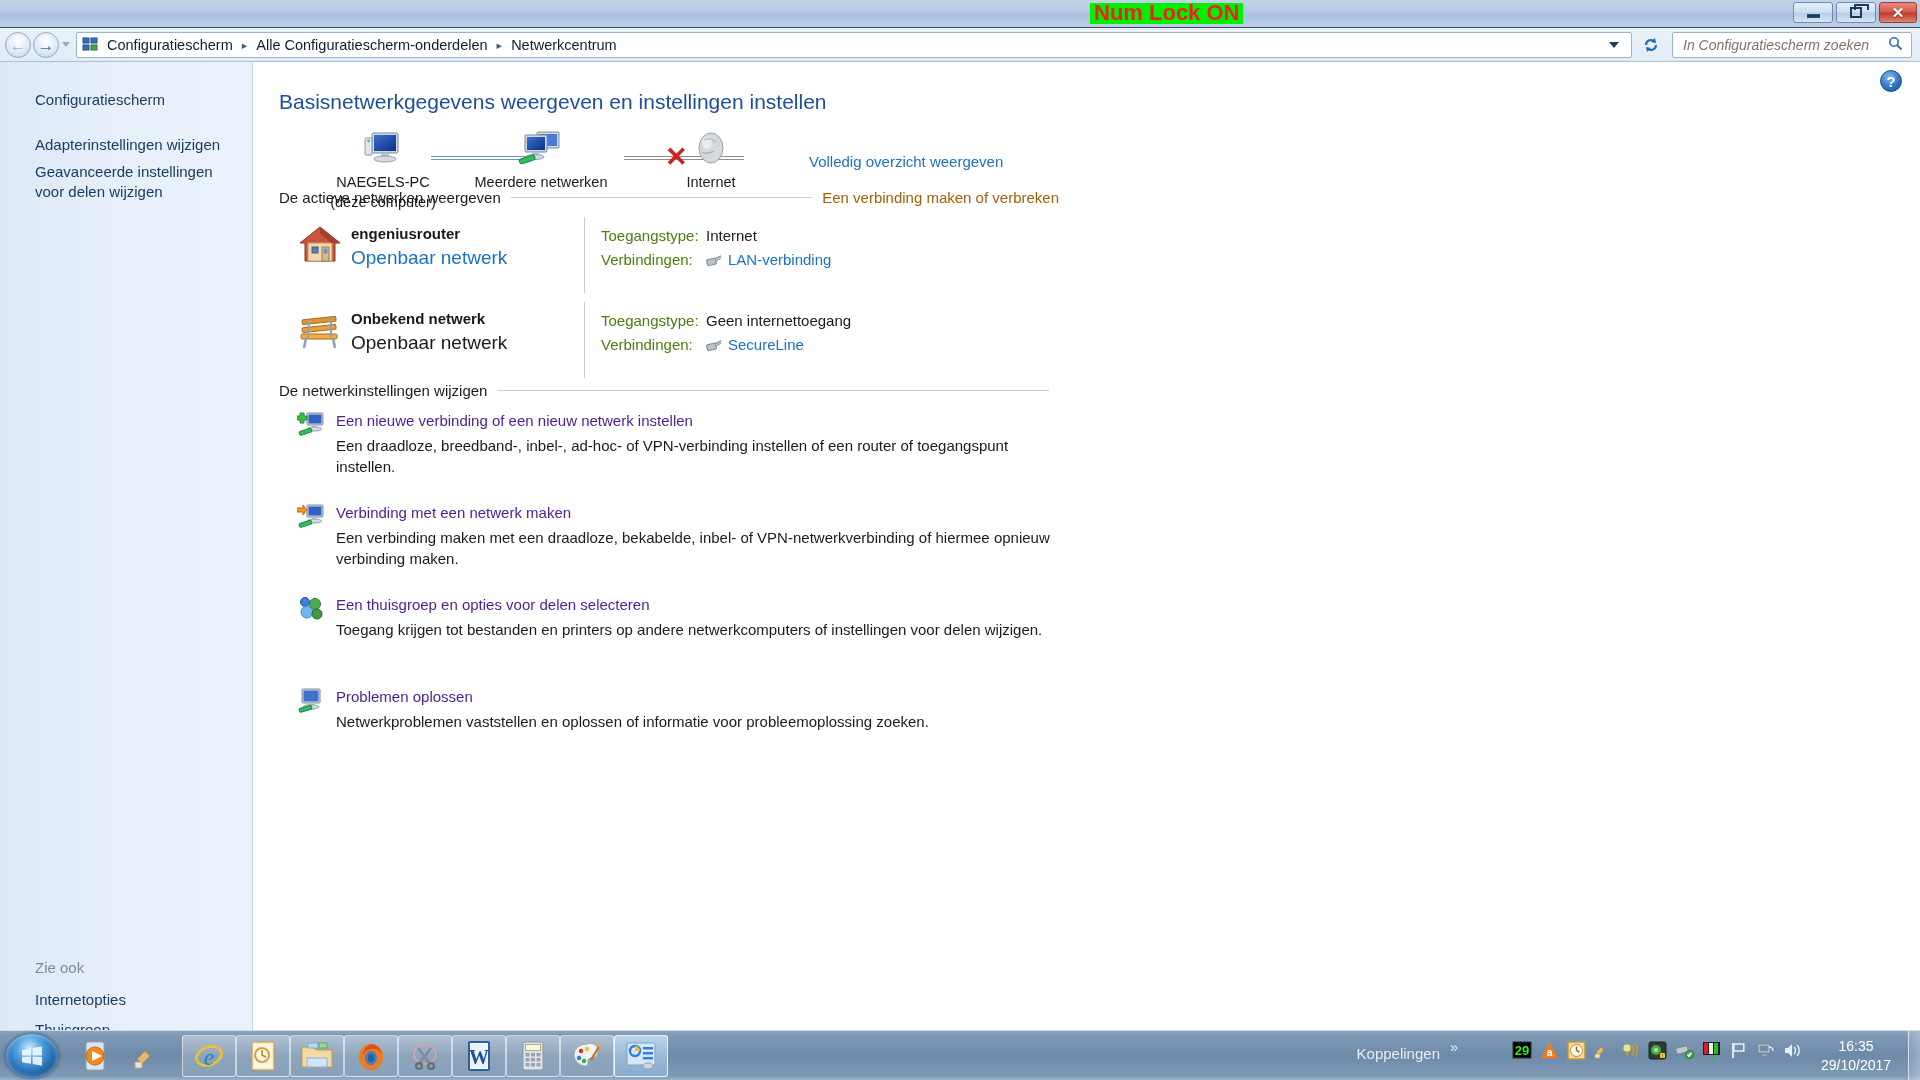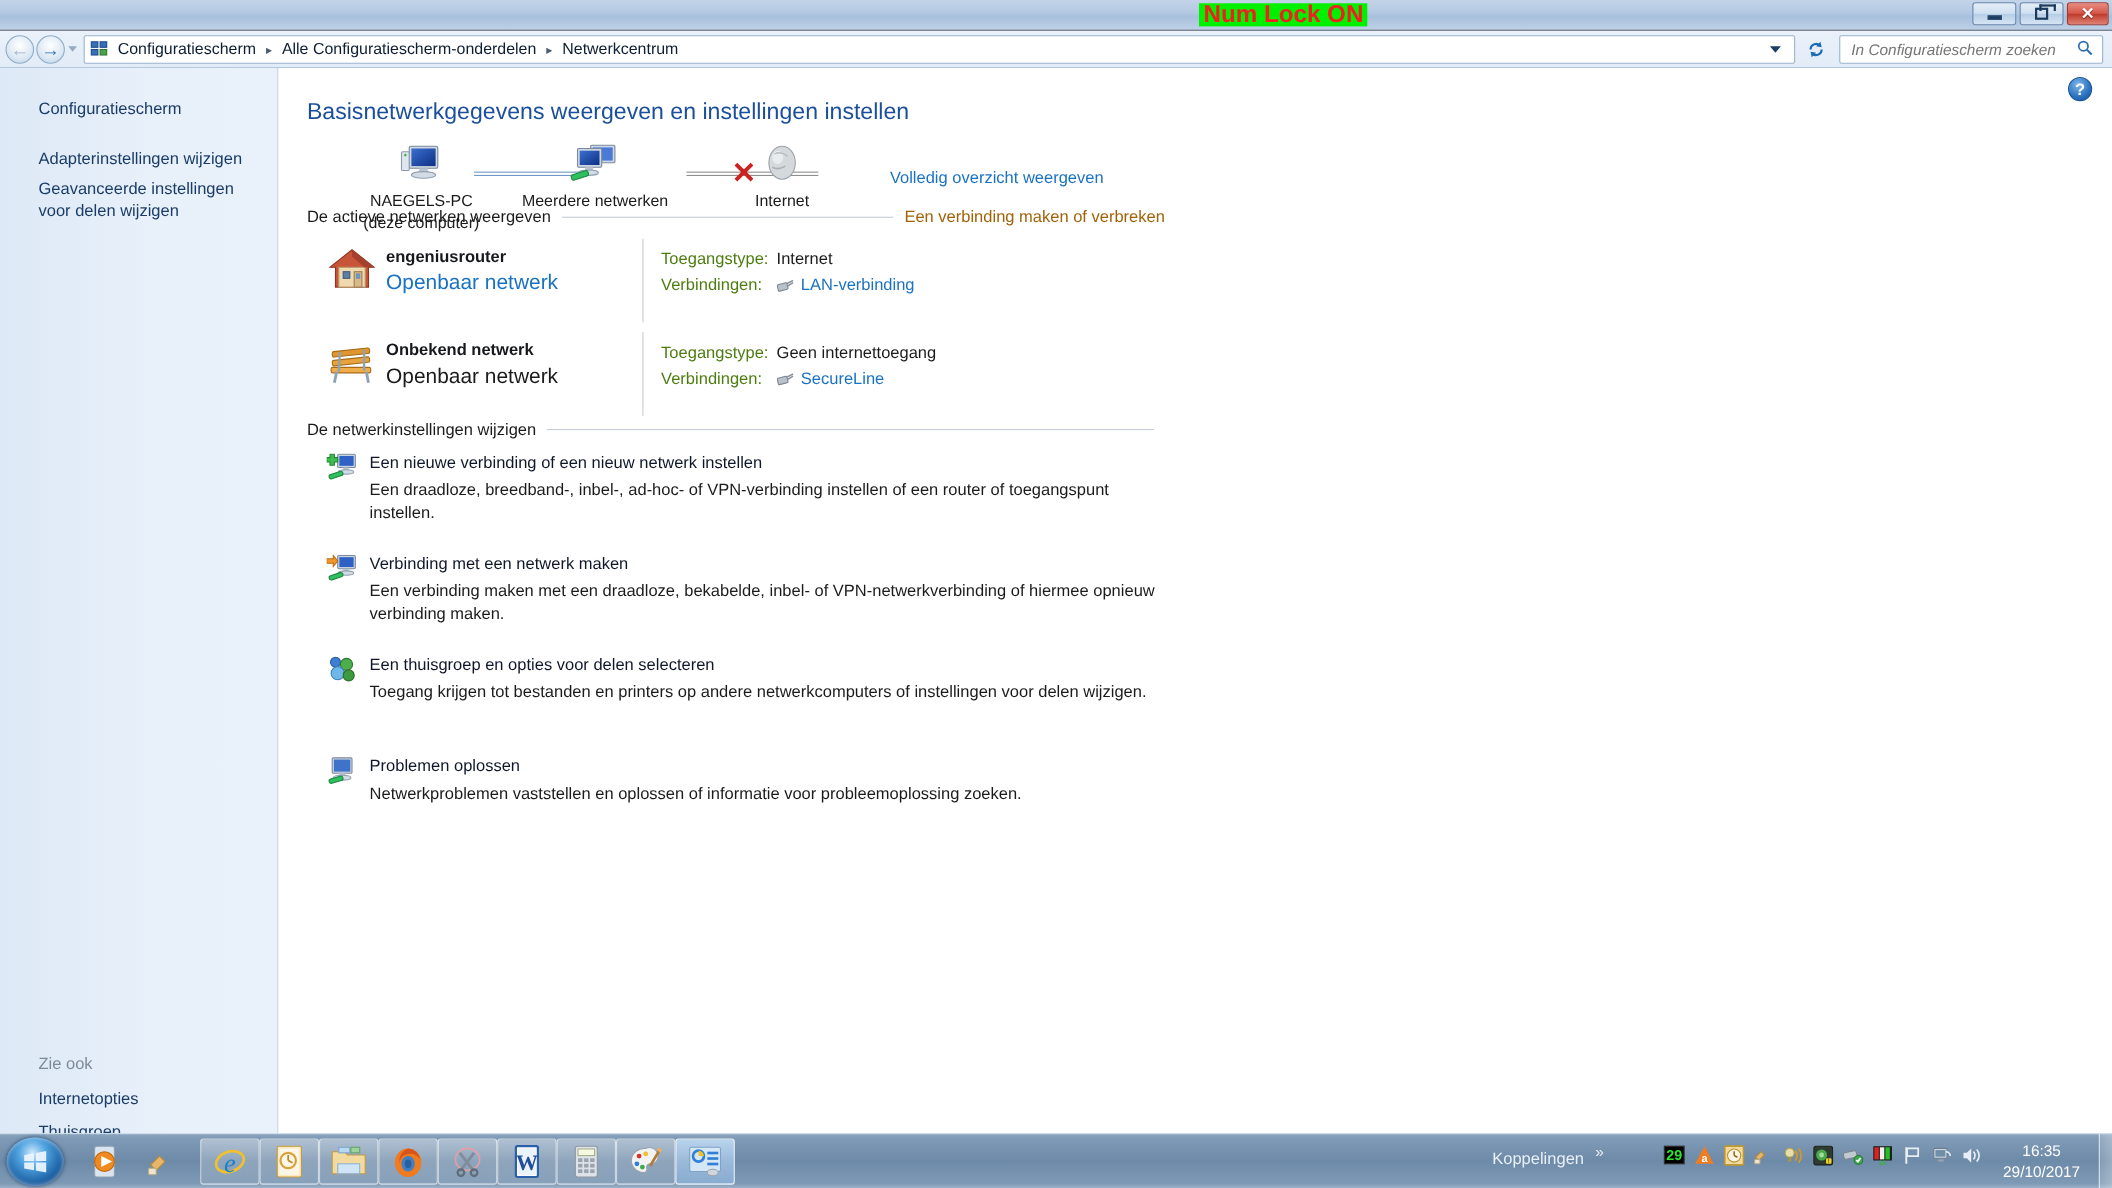--- a/index.html
+++ b/index.html
@@ -217,21 +217,21 @@
   .ni-label { width: 105px; color:#4d7c0f; }
   .ni-val { color:#1b1b1b; }
   .ni-val.link { color:#1a72c4; cursor:pointer; }
   .conn-icon { display:inline-block; width:16px; height:12px; margin-right:6px; vertical-align:middle; }
 
   
   .taskitem { position:absolute; left: 25px; width: 790px; }
   .task-icon { position:absolute; left: 18px; top: 2px; width: 28px; height: 26px; }
   .task-link {
     position:absolute; left: 57px; top: 2px;
-    font-size: 15px; color: #0f172a; cursor: pointer;
+    font-size: 15px; color: #4c1d95; cursor: pointer;
   }
   .task-desc {
     position:absolute; left: 57px; top: 25px; width: 730px;
     font-size: 15px; color: #1b1b1b; line-height: 21px;
   }
   #task1 { top: 348px; }
   #task2 { top: 440px; }
   #task3 { top: 532px; }
   #task4 { top: 624px; }
 

